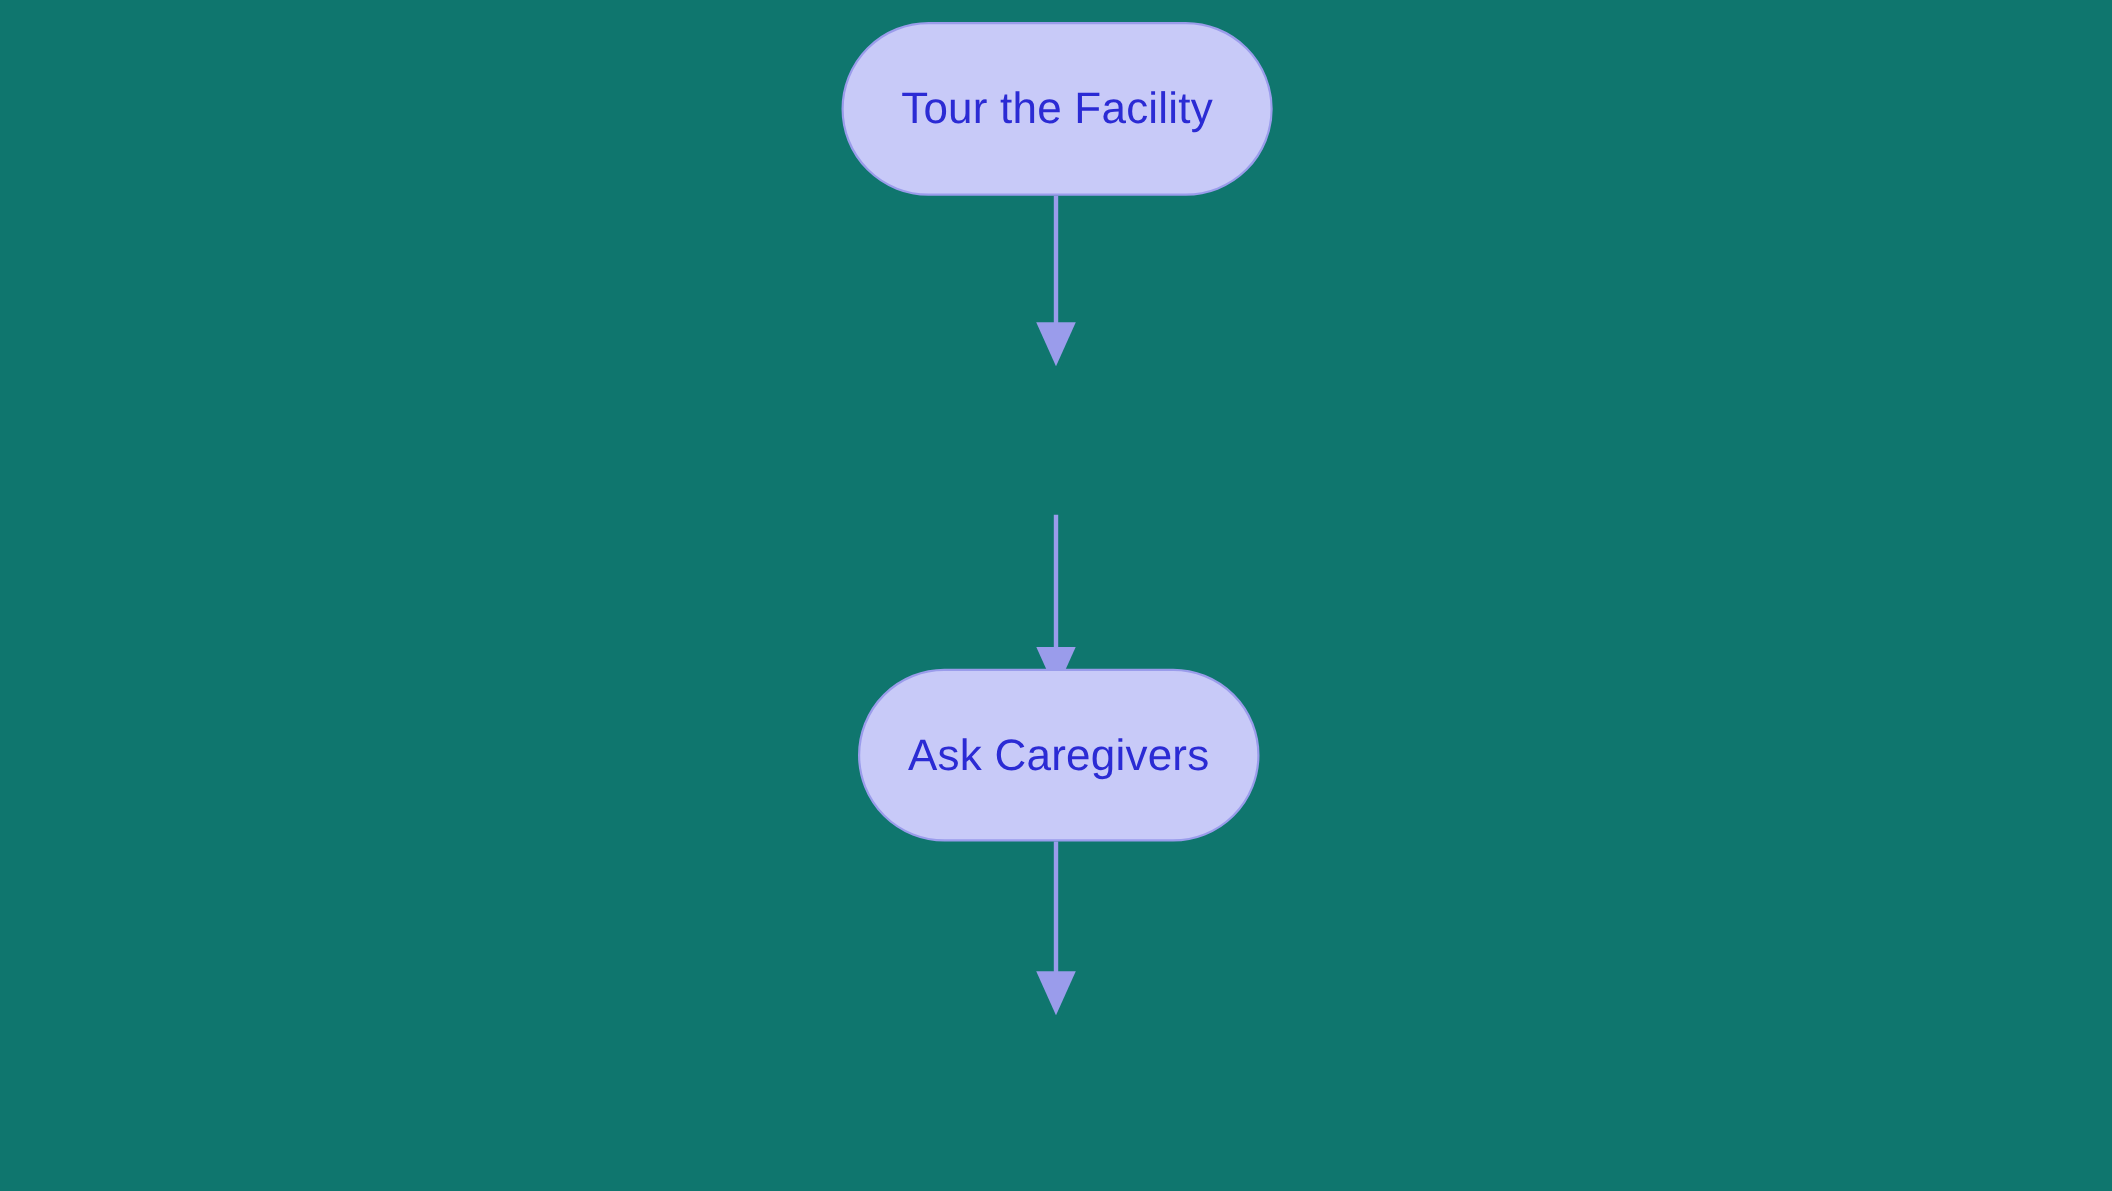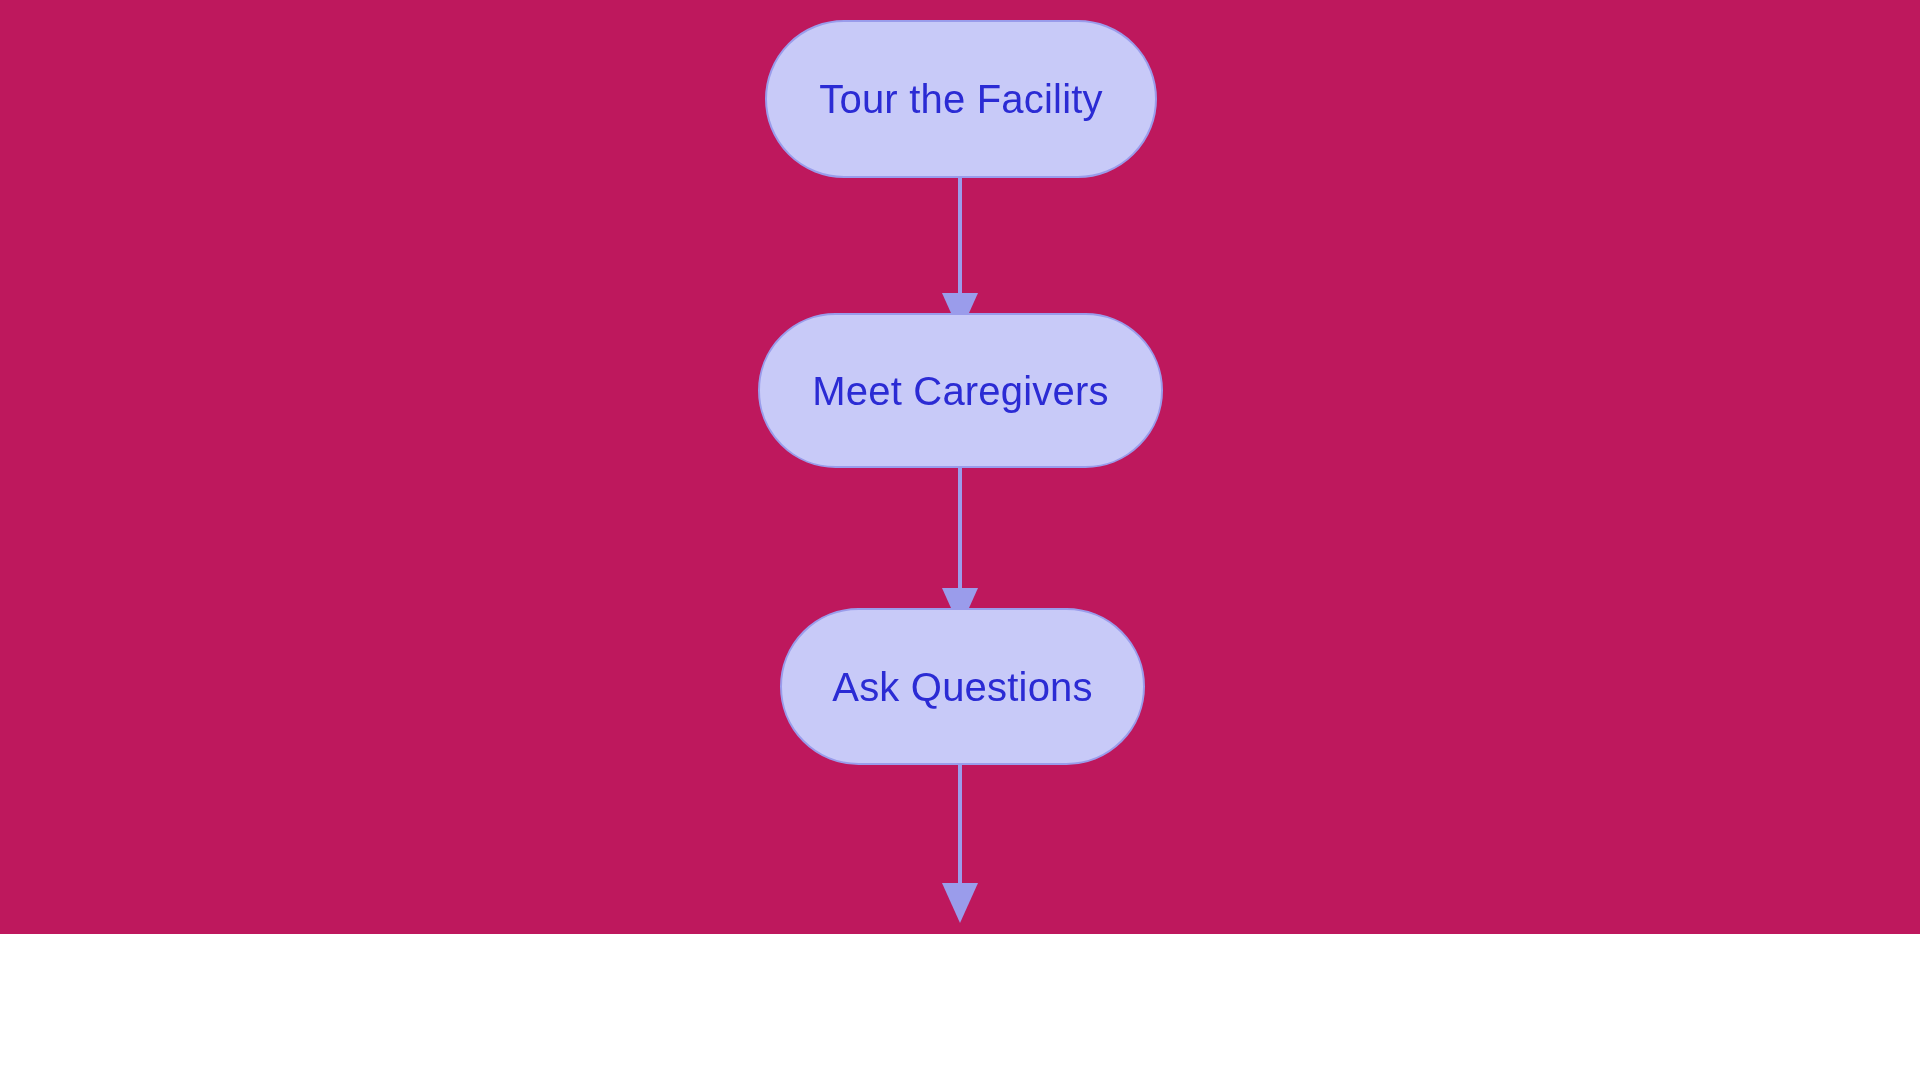--- a/index.html
+++ b/index.html
@@ -10,22 +10,22 @@
   }
   body {
     width: 1920px;
     height: 1083px;
     overflow: hidden;
     font-family: "Liberation Sans", "DejaVu Sans", sans-serif;
   }
   #flow-canvas {
     position: relative;
     width: 1920px;
-    height: 934px;
-    background: #be185d;
+    height: 1083px;
+    background: #0f766e;
   }
   #edge-layer {
     position: absolute;
     top: 0;
     left: 0;
     width: 1920px;
     height: 1083px;
     pointer-events: none;
   }
   .flow-node {
@@ -76,22 +76,19 @@
 
     <g>
       <line x1="960" y1="765" x2="960" y2="887" stroke="#9a9ceb" stroke-width="4" marker-end="url(#arrowhead)"></line>
     </g>
   </svg>
 
   <div class="flow-node" id="node-0">
     <span class="flow-node-label">Tour the Facility</span>
   </div>
 
-  <div class="flow-node" id="node-1">
-    <span class="flow-node-label">Meet Caregivers</span>
-  </div>
 
   <div class="flow-node" id="node-2">
-    <span class="flow-node-label">Ask Questions</span>
+    <span class="flow-node-label">Ask Caregivers</span>
   </div>
 
 
 </div>
 
 </body></html>

